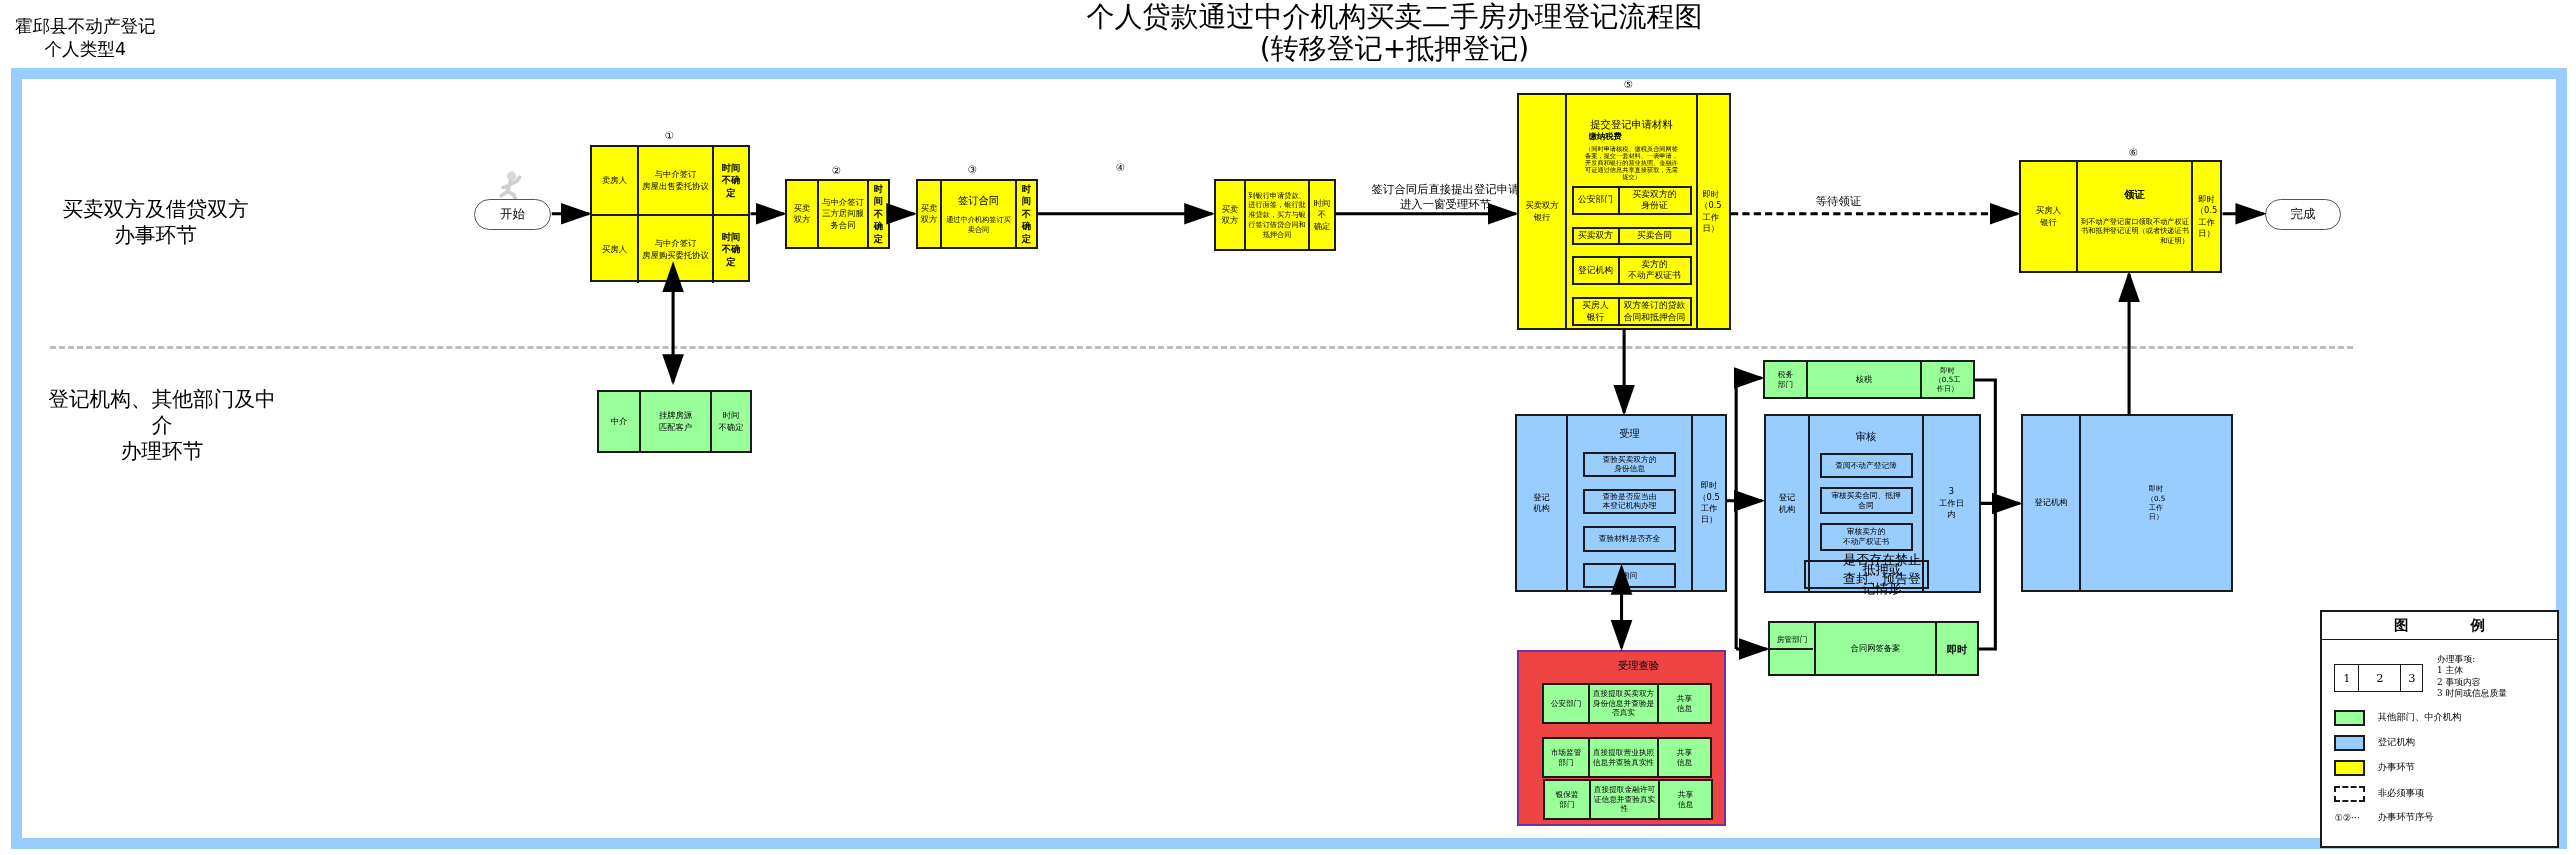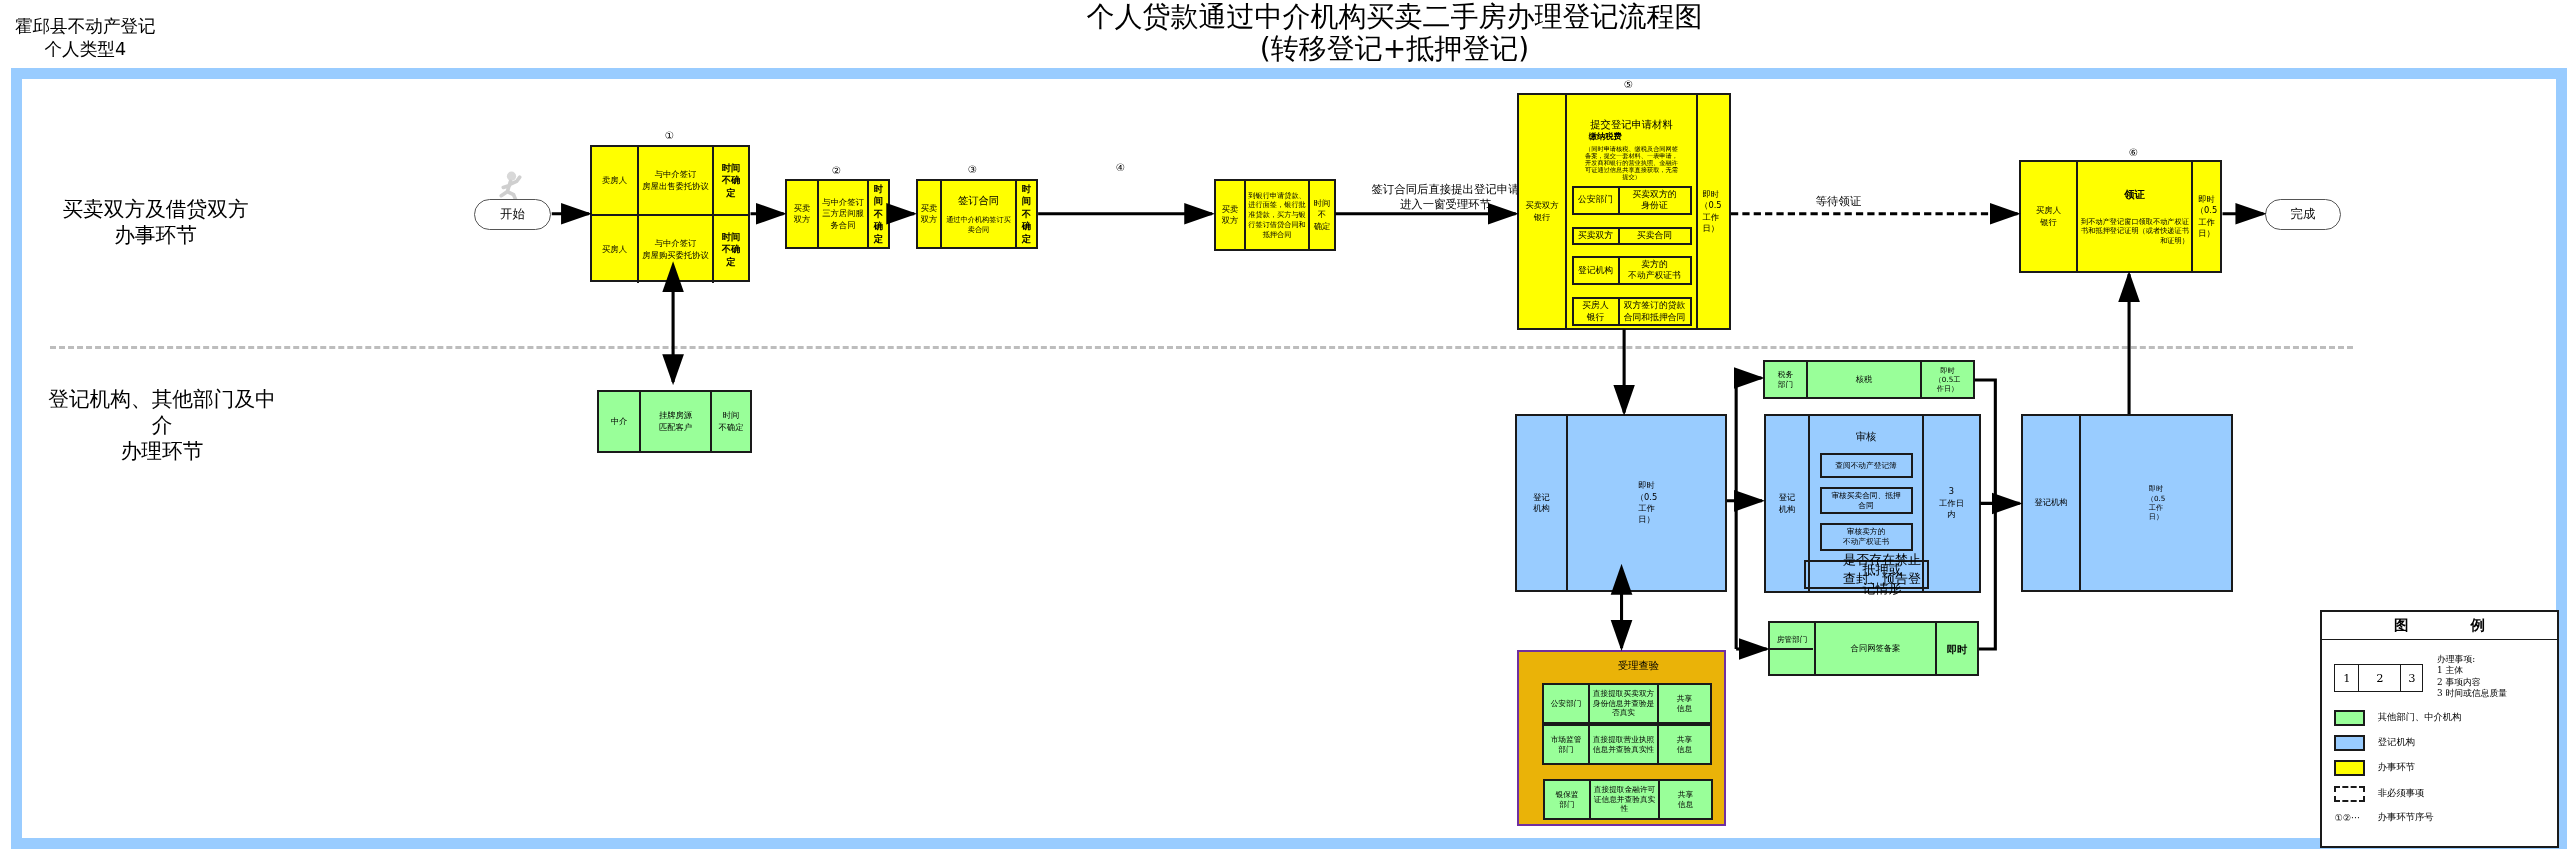--- a/index.html
+++ b/index.html
@@ -27,21 +27,21 @@
   .pair { display:flex; border:2.1px solid #1a1a1a; font-size:8.8px; line-height:11.4px; }
   .pair > div { display:flex; align-items:center; justify-content:center; text-align:center; padding:1px; box-sizing:border-box; }
   .pair > div + div { border-left:2.1px solid #1a1a1a; }
   .terminal { border:1px solid #555; border-radius:20.7px; background:#fff; display:flex; align-items:center; justify-content:center; font-size:12.4px; }
   .flowtext { font-size:13.4px; line-height:16.5px; text-align:center; }
   .legend { left:2320px; top:610px; width:239px; height:238px; border:2.1px solid #1a1a1a; background:#fff; font-family:"DejaVu Serif","Liberation Serif",serif; }
   .legend .hdr { height:27px; border-bottom:1.5px solid #1a1a1a; display:flex; justify-content:center; align-items:center; font-size:14.5px; font-weight:bold; gap:62px; }
   .swatch { width:31px; height:15.5px; border:2.1px solid #1a1a1a; box-sizing:border-box; }
   .legend-row { display:flex; align-items:center; gap:12.4px; font-size:9.3px; position:absolute; left:12.4px; }
   svg.arrows { position:absolute; left:0; top:0; width:2576px; height:855px; pointer-events:none; }
-  .purple-box { border:2.6px solid #7030a0; background:#eab308;padding-left:34px; }
+  .purple-box { border:2.6px solid #7030a0; background:#ef4444;padding-left:34px; }
 </style>
 </head>
 <body>
 
 <div class="abs org">
   <div>霍邱县不动产登记</div>
   <div>个人类型4</div>
 </div>
 <div class="abs title">
   <div>个人贷款通过中介机构买卖二手房办理登记流程图</div>
@@ -175,35 +175,44 @@
   <div class="cell f16" style="flex:1;white-space:pre-line;">即时
 （0.5
 工作
 日）</div>
 </div>
 <div class="abs terminal" style="left:2265px;top:199px;width:76px;height:31px;">完成</div>
 
 <div class="abs box blue" style="left:1515px;top:414px;width:212px;height:178px;">
   <div class="cell f16" style="width:49px;white-space:pre-line;">登记
 机构</div>
+  <div class="cell col" style="width:125px;justify-content:flex-start;padding-top:10.3px;gap:11.4px;">
+    <div class="f20">受理</div>
+    <div class="subbox" style="width:89px;height:23px;white-space:pre-line;font-size:7.7px;line-height:9.8px;">查验买卖双方的
+身份信息</div>
+    <div class="subbox" style="width:89px;height:23px;white-space:pre-line;font-size:7.7px;line-height:9.8px;">查验是否应当由
+本登记机构办理</div>
+    <div class="subbox" style="width:89px;height:24px;white-space:pre-line;font-size:7.7px;">查验材料是否齐全</div>
+    <div class="subbox" style="width:89px;height:22px;white-space:pre-line;font-size:7.7px;">询问</div>
+  </div>
   <div class="cell f16" style="flex:1;white-space:pre-line;">即时
 （0.5
 工作
 日）</div>
 </div>
 
 <div class="abs purple-box" style="left:1517px;top:650px;width:209px;height:176px;">
   <div style="text-align:center;font-size:10.3px;margin-top:7.2px;">受理查验</div>
   <div class="pair green" style="position:absolute;left:23px;top:31px;width:166px;height:37px;font-size:7.7px;line-height:9.8px;">
     <div style="width:44px;white-space:pre-line;">公安部门</div>
     <div style="width:69px;">直接提取买卖双方身份信息并查验是否真实</div>
     <div style="flex:1;white-space:pre-line;">共享
 信息</div>
   </div>
-  <div class="pair green" style="position:absolute;left:23px;top:72px;width:166px;height:37px;font-size:7.7px;line-height:9.8px;">
+  <div class="pair green" style="position:absolute;left:23px;top:85px;width:166px;height:37px;font-size:7.7px;line-height:9.8px;">
     <div style="width:44px;white-space:pre-line;">市场监管
 部门</div>
     <div style="width:69px;">直接提取营业执照信息并查验真实性</div>
     <div style="flex:1;white-space:pre-line;">共享
 信息</div>
   </div>
   <div class="pair green" style="position:absolute;left:24px;top:127px;width:166px;height:37px;font-size:7.7px;line-height:9.8px;">
     <div style="width:44px;white-space:pre-line;">银保监
 部门</div>
     <div style="width:69px;">直接提取金融许可证信息并查验真实性</div>

